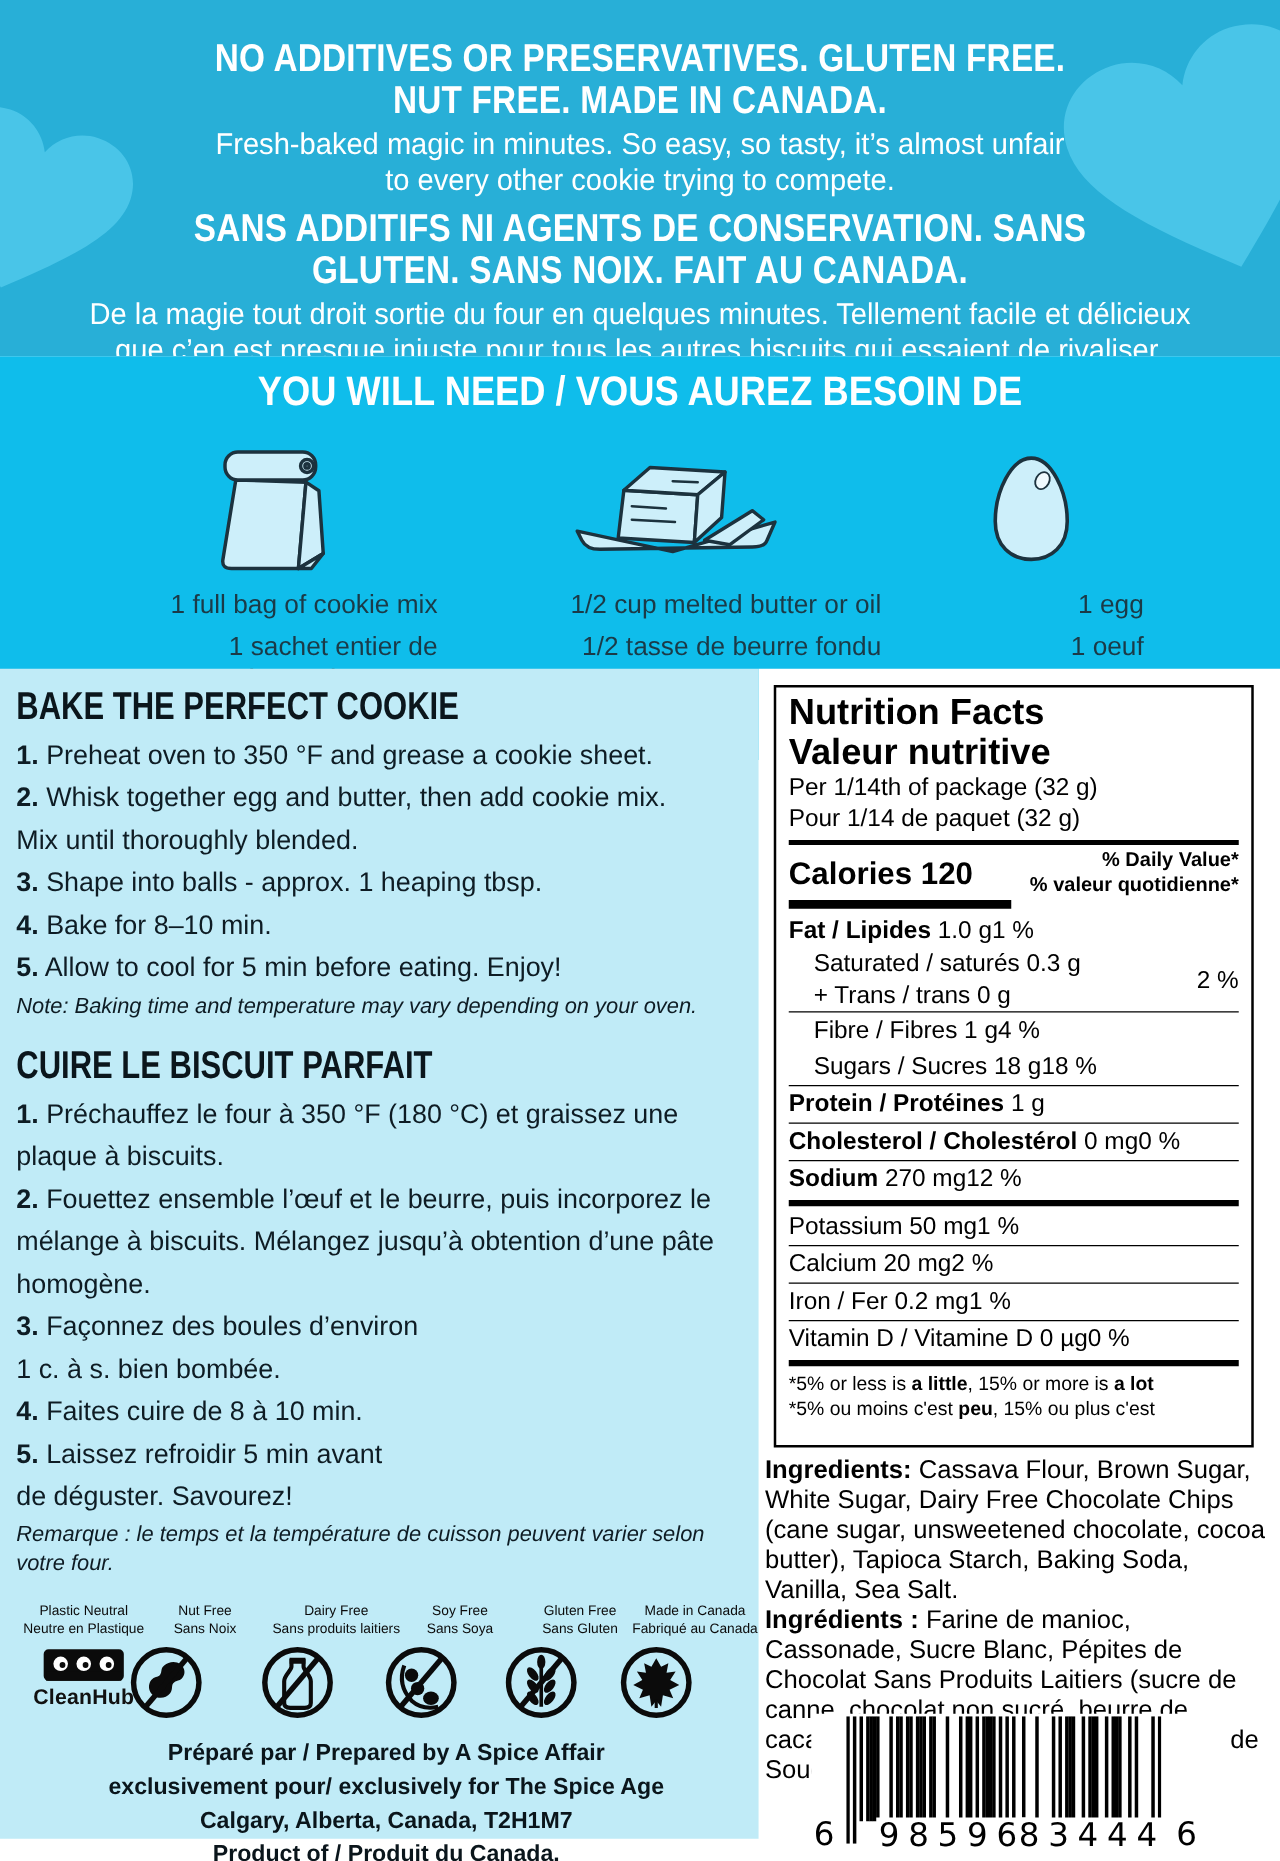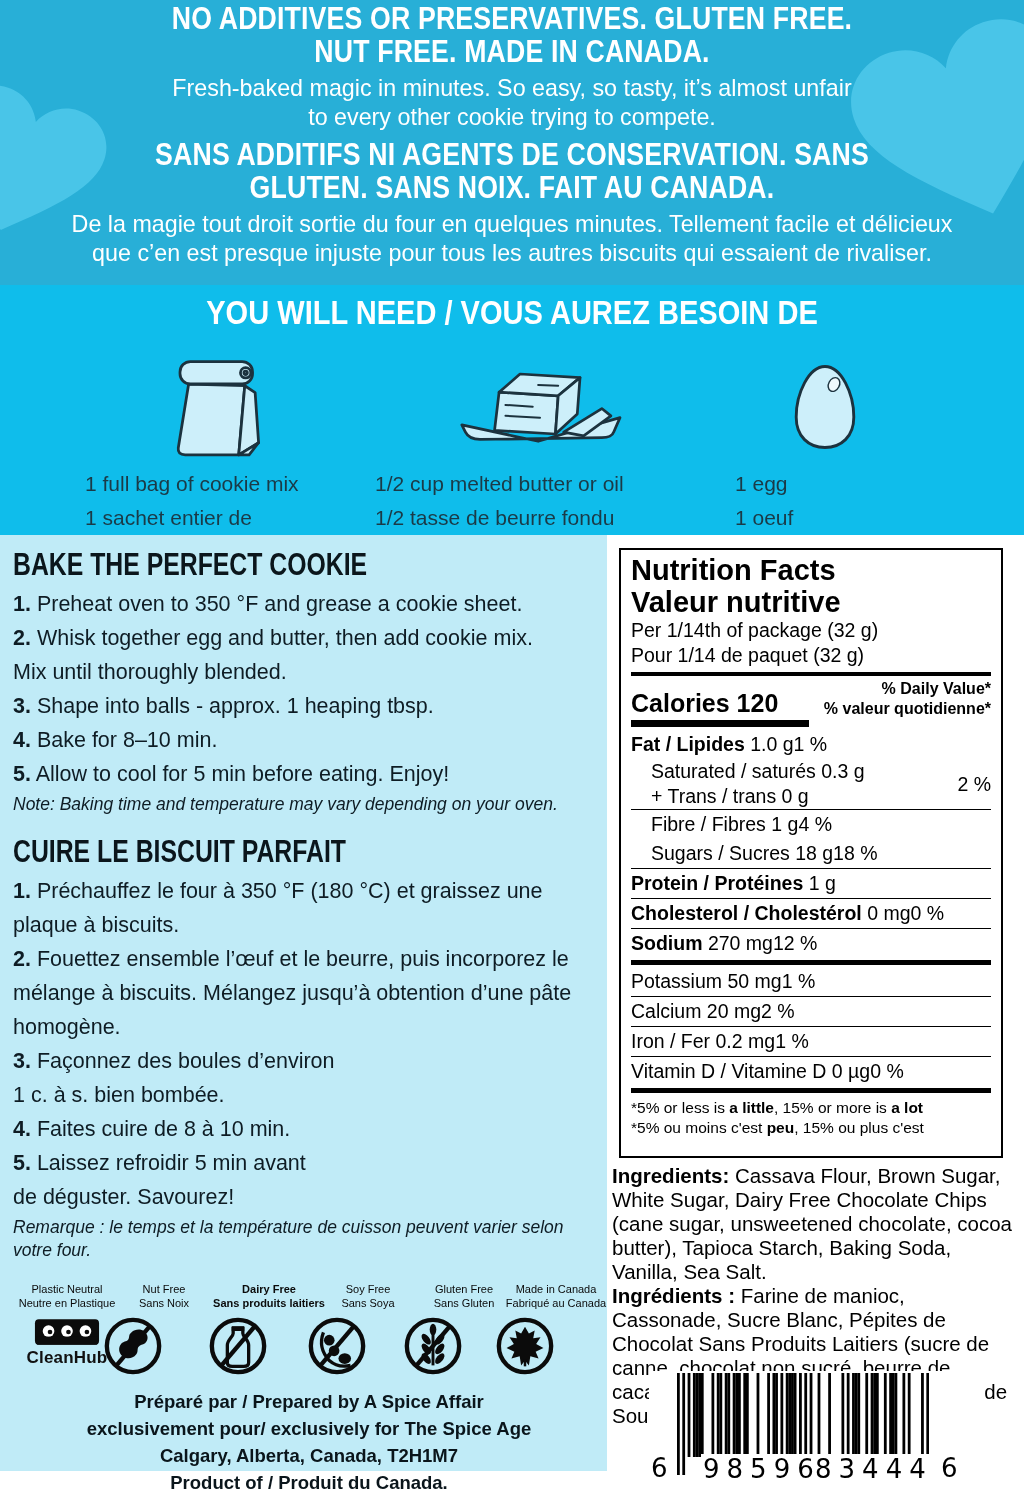--- a/index.html
+++ b/index.html
@@ -9,21 +9,21 @@
   .sec-top{position:absolute;left:0;top:0;width:1024px;height:285px;background:var(--top-bg);overflow:hidden;}
   .heart{position:absolute;}
   .hero-h{color:#fff;font-weight:bold;text-align:center;font-size:31px;line-height:33px;
           transform:scaleX(0.86);transform-origin:center top;letter-spacing:0.2px;}
   .hero-sub{color:#fff;font-size:24px;line-height:29px;text-align:center;transform:scaleX(0.97);transform-origin:center top;}
   
   .sec-need{position:absolute;left:0;top:285px;width:1024px;height:323px;background:var(--need-bg);}
   .need-title{color:#fff;font-weight:bold;font-size:33px;line-height:38px;text-align:center;margin-top:9px;
               transform:scaleX(0.88);transform-origin:center top;}
   .need-row{position:absolute;left:0;top:57px;width:1024px;}
-  .need-col{position:absolute;text-align:left;color:var(--caption-ink);}
+  .need-col{position:absolute;text-align:right;color:var(--caption-ink);}
   .icon-box{height:118px;display:flex;align-items:flex-end;justify-content:center;}
   .cap-en{font-size:21px;line-height:25px;margin-top:11px;}
   .cap-fr{font-size:21px;line-height:26px;margin-top:9px;white-space:pre-wrap;}
   
   .pane-left{position:absolute;left:0;top:535px;width:607px;height:936px;background:var(--pane-blue);}
   .pane-right{position:absolute;left:607px;top:535px;width:417px;height:954px;background:#fff;}
   .instr{position:absolute;left:13px;top:8px;width:582px;color:var(--ink);}
   .instr-h{font-size:31px;line-height:36px;font-weight:bold;color:#0b161c;
            transform:scaleX(0.80);transform-origin:left top;white-space:nowrap;margin:4px 0 4px;}
   .step{font-size:21.5px;line-height:34px;}
@@ -39,21 +39,21 @@
   .ch-text{font-size:17px;font-weight:bold;letter-spacing:0.2px;margin-top:1px;color:#111;}
   
   .footer{position:absolute;left:0;top:853px;width:618px;text-align:center;
           font-size:18.5px;font-weight:bold;line-height:27px;color:#0a151b;}
   
   .nf{position:absolute;left:12px;top:13px;width:384px;height:610px;border:2.5px solid #000;
       box-sizing:border-box;background:#fff;padding:4px 10px 0 10px;overflow:hidden;color:#000000;}
   .nf-title{font-size:29px;font-weight:bold;line-height:32px;}
   .nf-serv{font-size:19.5px;line-height:24.5px;}
   .hr4{height:4px;background:#000;margin-top:5px;}
-  .calrow{display:flex;justify-content:space-between;align-items:flex-end;margin-top:3px;gap:40px;}
+  .calrow{display:flex;justify-content:space-between;align-items:center;margin-top:3px;gap:40px;}
   .calleft{font-size:25px;font-weight:bold;line-height:30px;}
   .dv{text-align:right;font-size:16px;font-weight:bold;line-height:19.5px;}
   .calbar{width:178px;height:7px;background:#000;margin:2px 0 3px;}
   .nrow{display:flex;align-items:baseline;padding:2px 0;font-size:19.5px;line-height:25px;}
   .ngroup{display:flex;justify-content:space-between;align-items:center;font-size:19.5px;}
   .ngroup .lines{line-height:25px;}
   .indent{padding-left:20px;}
   .tdiv{border-top:1.5px solid #000;}
   .thdiv{height:5px;background:#000;margin:2px 0;}
   .nfoot{font-size:15.5px;line-height:20px;margin-top:5px;}
@@ -73,21 +73,21 @@
 
 <div id="canvas">
 
   <div class="sec-top">
     <svg class="heart" style="left:-58px;top:92px;transform:rotate(18deg);" width="160" height="145" viewBox="0 0 100 90">
       <path d="M50 88 C20 62 2 44 2 26 C2 12 13 2 27 2 C37 2 46 8 50 17 C54 8 63 2 73 2 C87 2 98 12 98 26 C98 44 80 62 50 88 Z" fill="var(--top-heart)"></path>
     </svg>
     <svg class="heart" style="right:-48px;top:28px;transform:rotate(-18deg);" width="215" height="195" viewBox="0 0 100 90">
       <path d="M50 88 C20 62 2 44 2 26 C2 12 13 2 27 2 C37 2 46 8 50 17 C54 8 63 2 73 2 C87 2 98 12 98 26 C98 44 80 62 50 88 Z" fill="var(--top-heart)"></path>
     </svg>
-    <div style="position:relative;padding-top:2px;">
+    <div style="position:relative;padding-top:30px;">
       <div class="hero-h">
         <div>NO ADDITIVES OR PRESERVATIVES. GLUTEN FREE.</div>
         <div>NUT FREE. MADE IN CANADA.</div>
       </div>
       <div class="hero-sub" style="margin-top:5px;">
         <div>Fresh-baked magic in minutes. So easy, so tasty, it’s almost unfair</div>
         <div>to every other cookie trying to compete.</div>
       </div>
       <div class="hero-h" style="margin-top:7px;">
         <div>SANS ADDITIFS NI AGENTS DE CONSERVATION. SANS</div>
@@ -205,21 +205,21 @@
           </div>
         <svg class="badge-ic" width="62" height="62" viewBox="0 0 64 64">
           <circle cx="32" cy="32" r="27" fill="none" stroke="#0b0b0b" stroke-width="4.5"></circle>
           <g transform="rotate(38 32 32)">
             <path d="M32 13 c6 0 9 5 8 9 c-1 3 -3 4 -3 7 c0 3 3 4 3 8 c0 6 -5 10 -10 10 c-5 0 -9 -4 -9 -9 c0 -4 3 -5 3 -8 c0 -3 -3 -4 -2 -8 c1 -5 5 -9 10 -9 Z" fill="#0b0b0b"></path>
           </g>
           <line x1="49" y1="12" x2="15" y2="52" stroke="#0b0b0b" stroke-width="4.5"></line>
         </svg>
       </div>
 
-      <div class="badge" style="left:207px;font-weight:bold;">
+      <div class="badge" style="left:207px;">
         <div class="badge-lab">
             <div>Dairy Free</div>
             <div>Sans produits laitiers</div>
           </div>
         <svg class="badge-ic" width="62" height="62" viewBox="0 0 64 64">
           <circle cx="32" cy="32" r="27" fill="none" stroke="#0b0b0b" stroke-width="4.5"></circle>
           <path d="M27 14 h10 v5 c0 3 6 7 6 12 v18 c0 3 -2 4 -5 4 h-12 c-3 0 -5 -1 -5 -4 v-18 c0 -5 6 -9 6 -12 Z" fill="none" stroke="#0b0b0b" stroke-width="3.4"></path>
           <path d="M25.5 14 h13" stroke="#0b0b0b" stroke-width="5"></path>
           <line x1="49" y1="12" x2="15" y2="52" stroke="#0b0b0b" stroke-width="4.5"></line>
         </svg>

